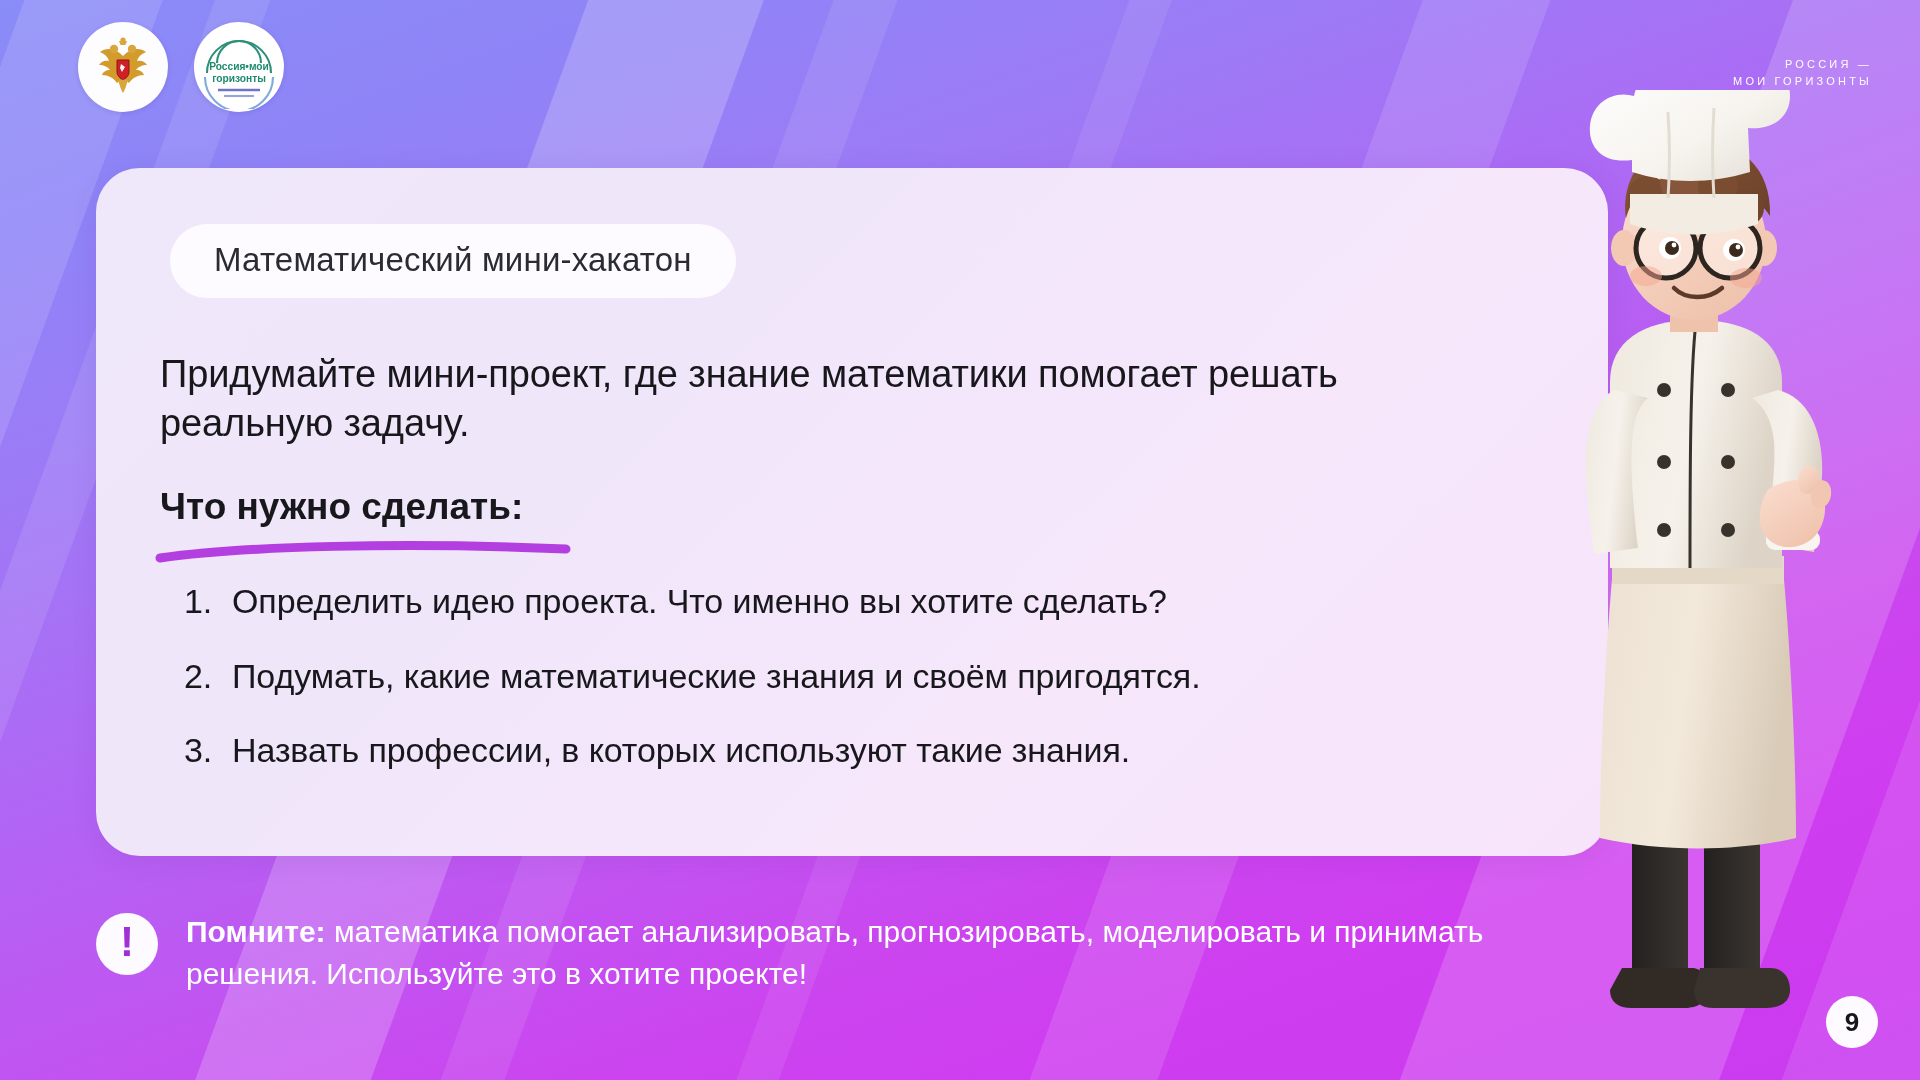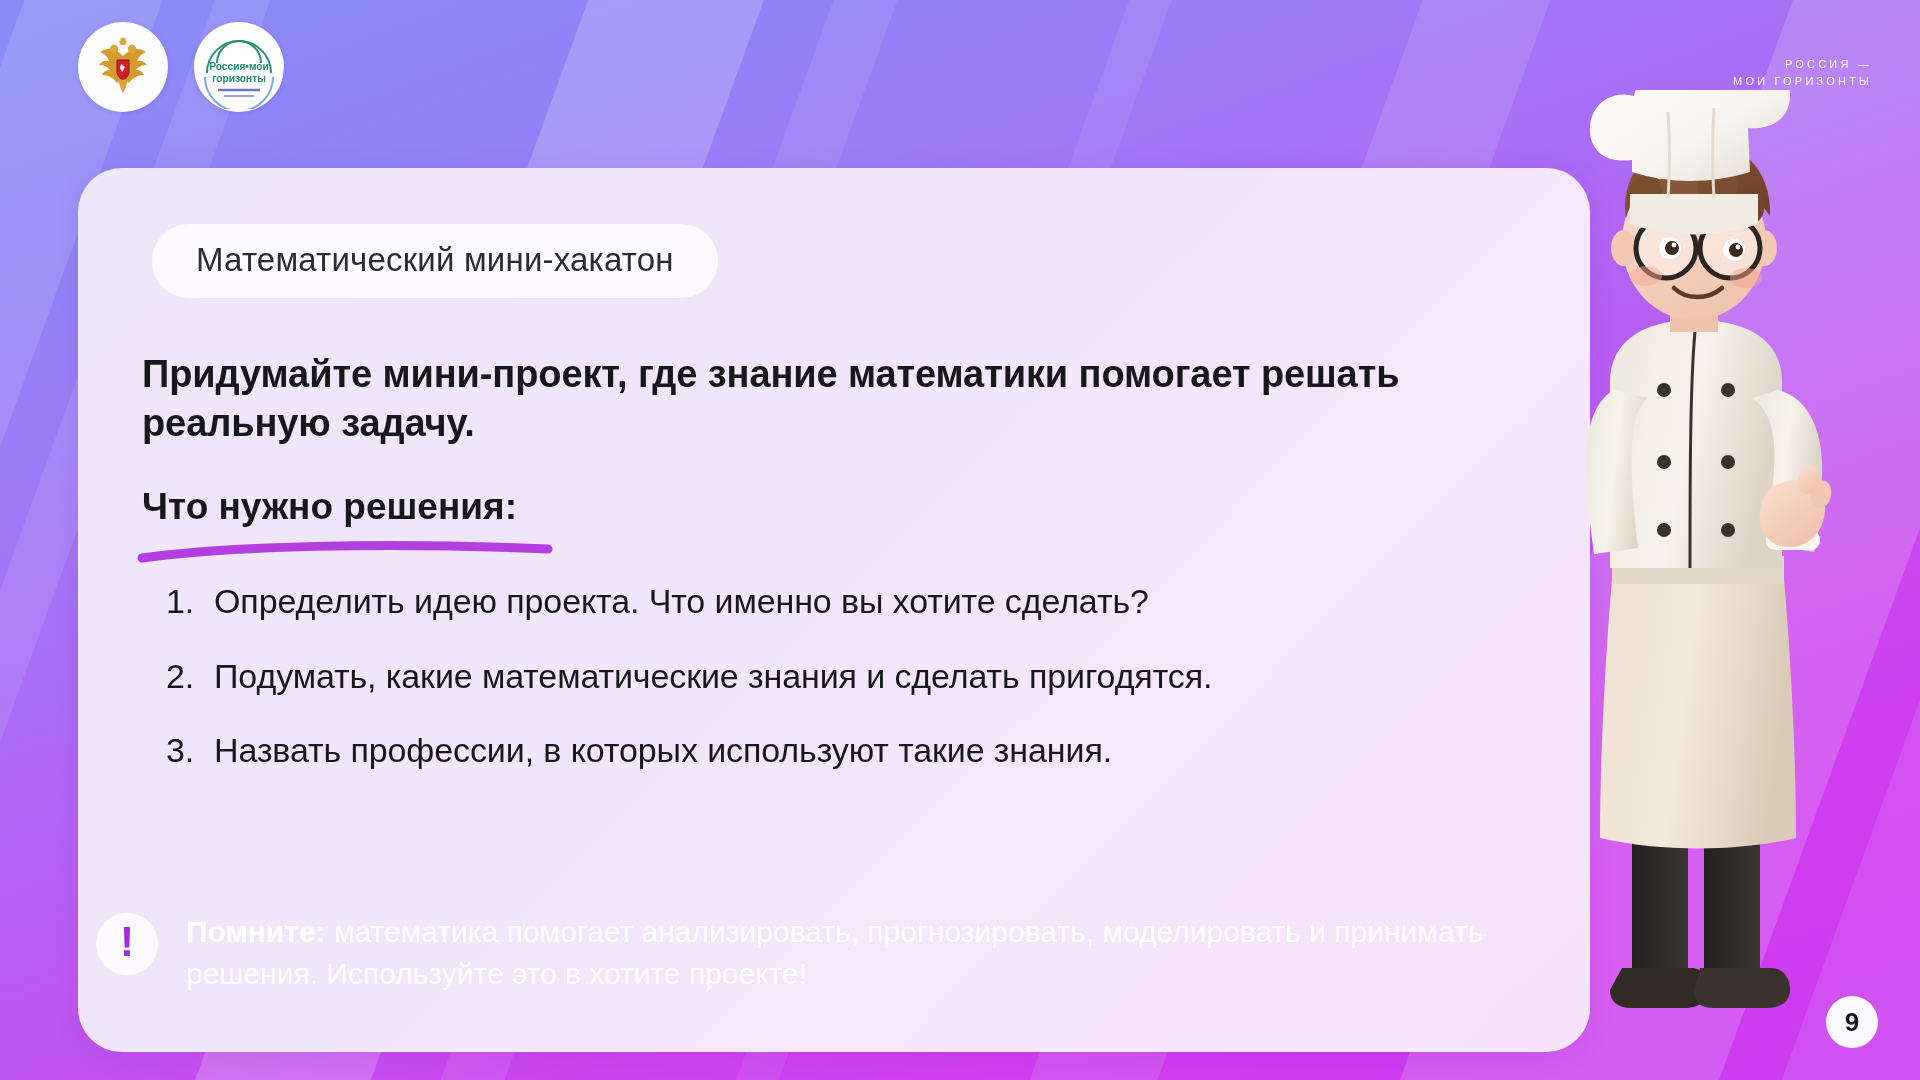--- a/index.html
+++ b/index.html
@@ -85,24 +85,24 @@
     letter-spacing: 3.2px;
     line-height: 1.5;
     font-weight: 400;
     z-index: 8;
     text-transform: uppercase;
   }
 
   
   .card {
     position: absolute;
-    left: 78px;
+    left: 96px;
     top: 168px;
     width: 1512px;
-    height: 884px;
+    height: 688px;
     border-radius: 44px;
     background: linear-gradient(135deg, #efe7fa 0%, #f0e6fa 35%, #f6e7fb 65%, #f7e4fa 100%);
     z-index: 4;
     box-shadow: 0 4px 26px rgba(86,30,140,0.10);
   }
 
   .pill {
     position: absolute;
     left: 74px;
     top: 56px;
@@ -117,21 +117,20 @@
 
   .intro {
     position: absolute;
     left: 64px;
     top: 182px;
     width: 1330px;
     font-size: 38px;
     line-height: 1.28;
     color: #17171c;
     letter-spacing: -0.1px;
-    font-weight: bold;
   }
 
   .subheading {
     position: absolute;
     left: 64px;
     top: 318px;
     font-size: 37px;
     font-weight: 700;
     color: #17171c;
   }
@@ -285,34 +284,34 @@
     <div>РОССИЯ —</div>
     <div>МОИ ГОРИЗОНТЫ</div>
   </div>
 
   <div class="card">
 
     <div class="pill">Математический мини-хакатон</div>
 
     <div class="intro">Придумайте мини-проект, где знание математики помогает решать реальную задачу.</div>
 
-    <div class="subheading">Что нужно решения:</div>
+    <div class="subheading">Что нужно сделать:</div>
 
     <svg class="underline-svg" viewBox="0 0 420 30" preserveAspectRatio="none" aria-hidden="true">
       <path d="M6 22 C90 10 250 6 412 13" stroke="#b43fe0" stroke-width="9" stroke-linecap="round" fill="none"></path>
     </svg>
 
     <div class="steps">
       <div class="step">
         <span class="step-num">1.</span>
         <span class="step-text">Определить идею проекта. Что именно вы хотите сделать?</span>
       </div>
       <div class="step">
         <span class="step-num">2.</span>
-        <span class="step-text">Подумать, какие математические знания и сделать пригодятся.</span>
+        <span class="step-text">Подумать, какие математические знания и своём пригодятся.</span>
       </div>
       <div class="step">
         <span class="step-num">3.</span>
         <span class="step-text">Назвать профессии, в которых используют такие знания.</span>
       </div>
     </div>
   </div>
 
   <div class="chef">
     <svg width="420" height="990" viewBox="0 0 420 990" aria-hidden="true">

